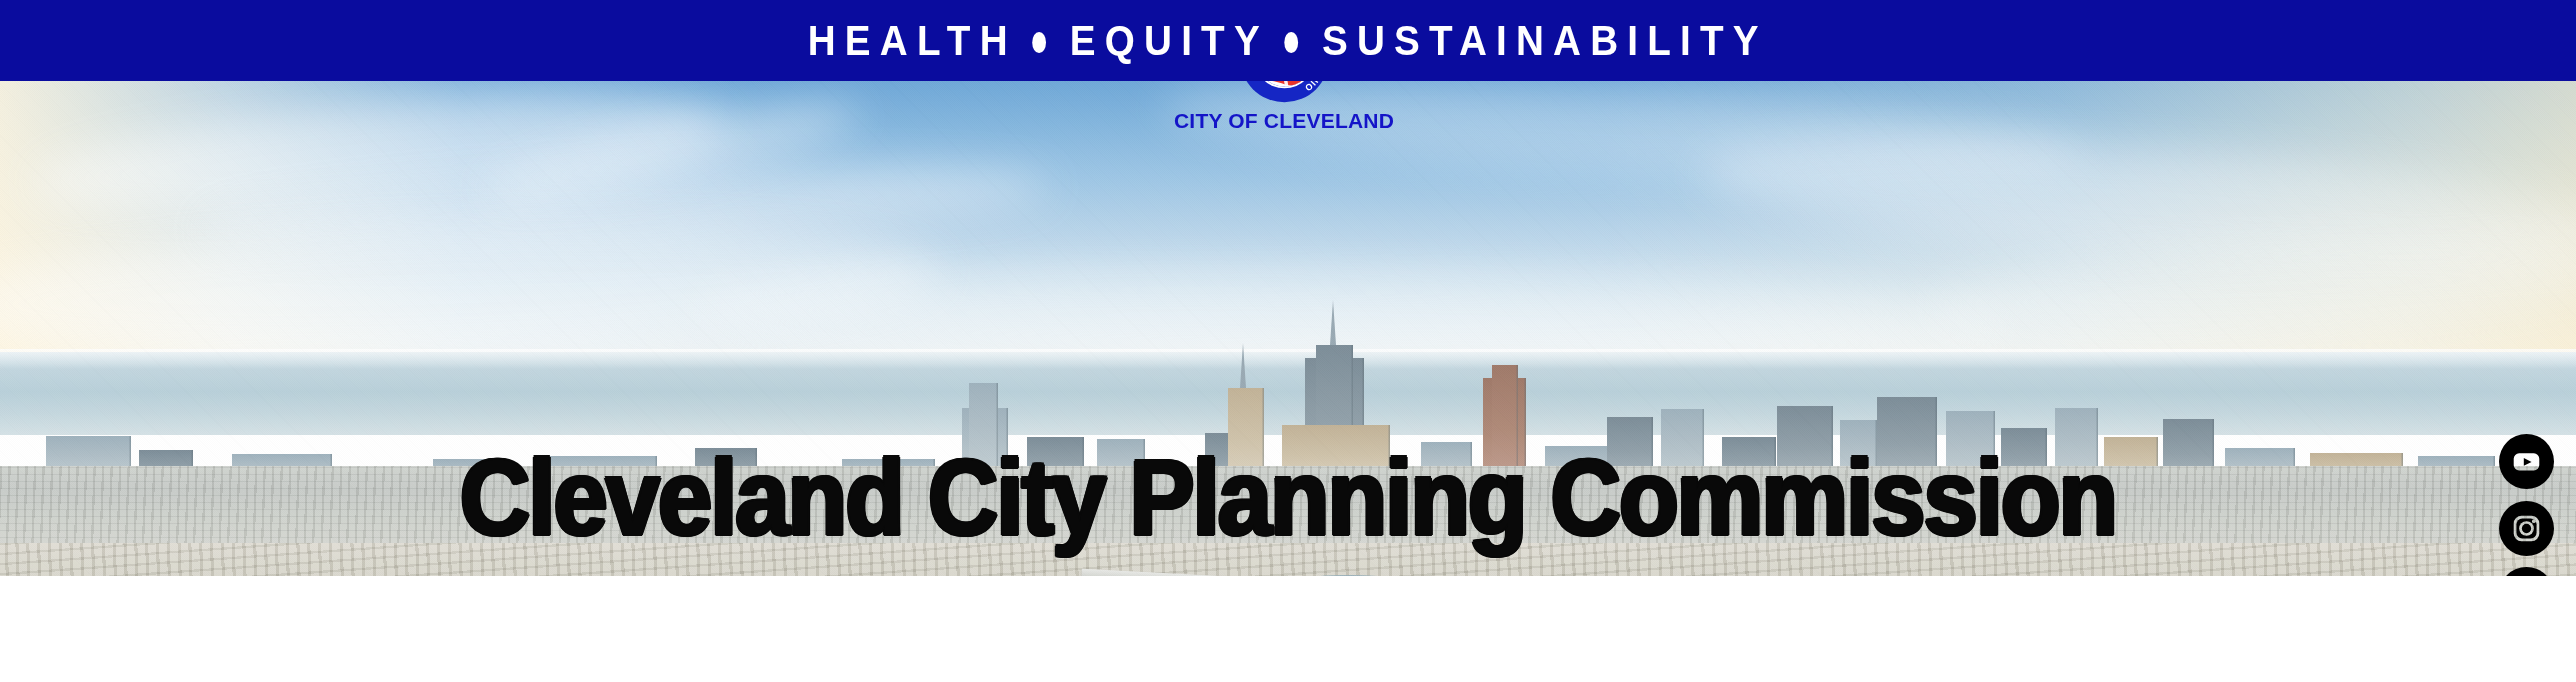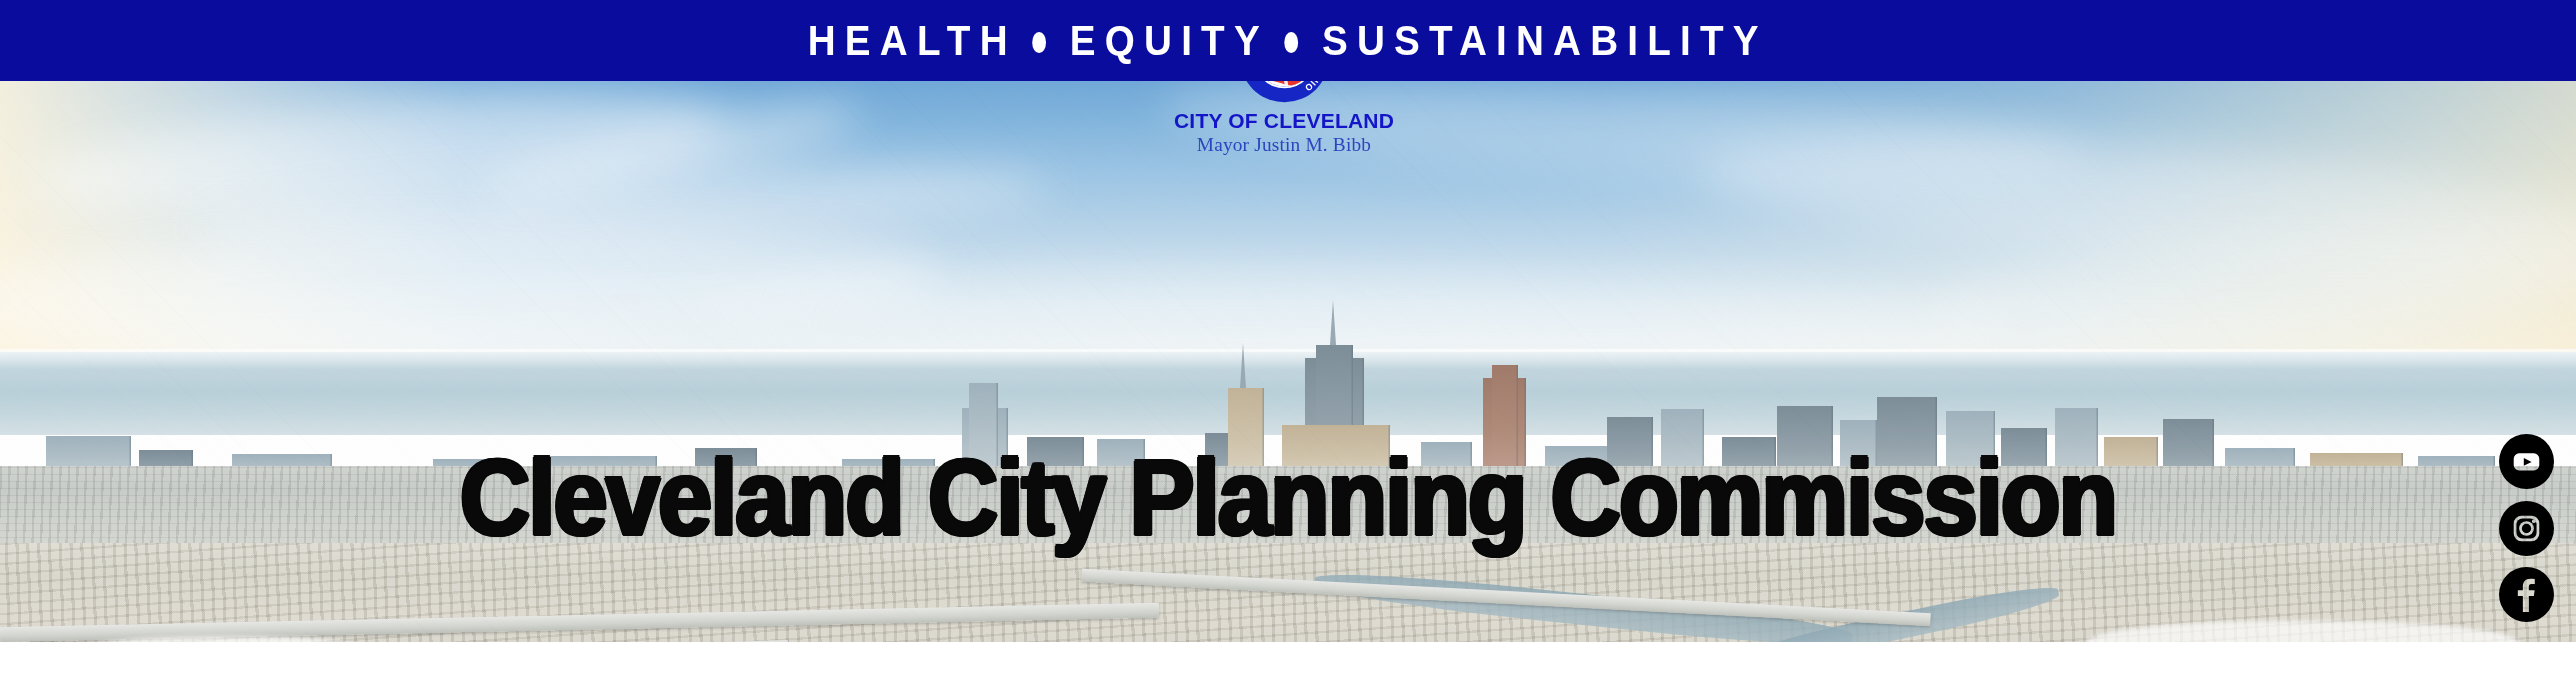--- a/index.html
+++ b/index.html
@@ -7,21 +7,21 @@
     padding: 0;
     background: #ffffff;
   }
   body {
     font-family: "Liberation Sans", sans-serif;
   }
 
   #page {
     position: relative;
     width: 2576px;
-    height: 682px;
+    height: 576px;
     background: #ffffff;
     overflow: hidden;
   }
 
   
   .top-banner {
     position: absolute;
     left: 0; top: 0;
     width: 2576px;
     height: 81px;
@@ -421,21 +421,20 @@
 
         <text font-family="Liberation Sans, sans-serif" font-size="11.5" font-weight="bold" fill="#FFFFFF" letter-spacing="0.6">
           <textPath href="#arcTop" startOffset="50%" text-anchor="middle">CITY OF CLEVELAND</textPath>
         </text>
         <text font-family="Liberation Sans, sans-serif" font-size="11.5" font-weight="bold" fill="#FFFFFF" letter-spacing="0.6">
           <textPath href="#arcBot" startOffset="50%" text-anchor="middle">OHIO</textPath>
         </text>
       </svg>
     </div>
     <div class="seal-city">CITY OF CLEVELAND</div>
-    <div class="seal-mayor">Mayor Justin M. Bibb</div>
   </div>
 
   <div class="main-title">Cleveland City Planning Commission</div>
 
   <div class="social-rail">
 
     <div class="social-btn">
       <svg width="55" height="55" viewBox="0 0 71 71">
         <defs>
           <mask id="ytMask">

